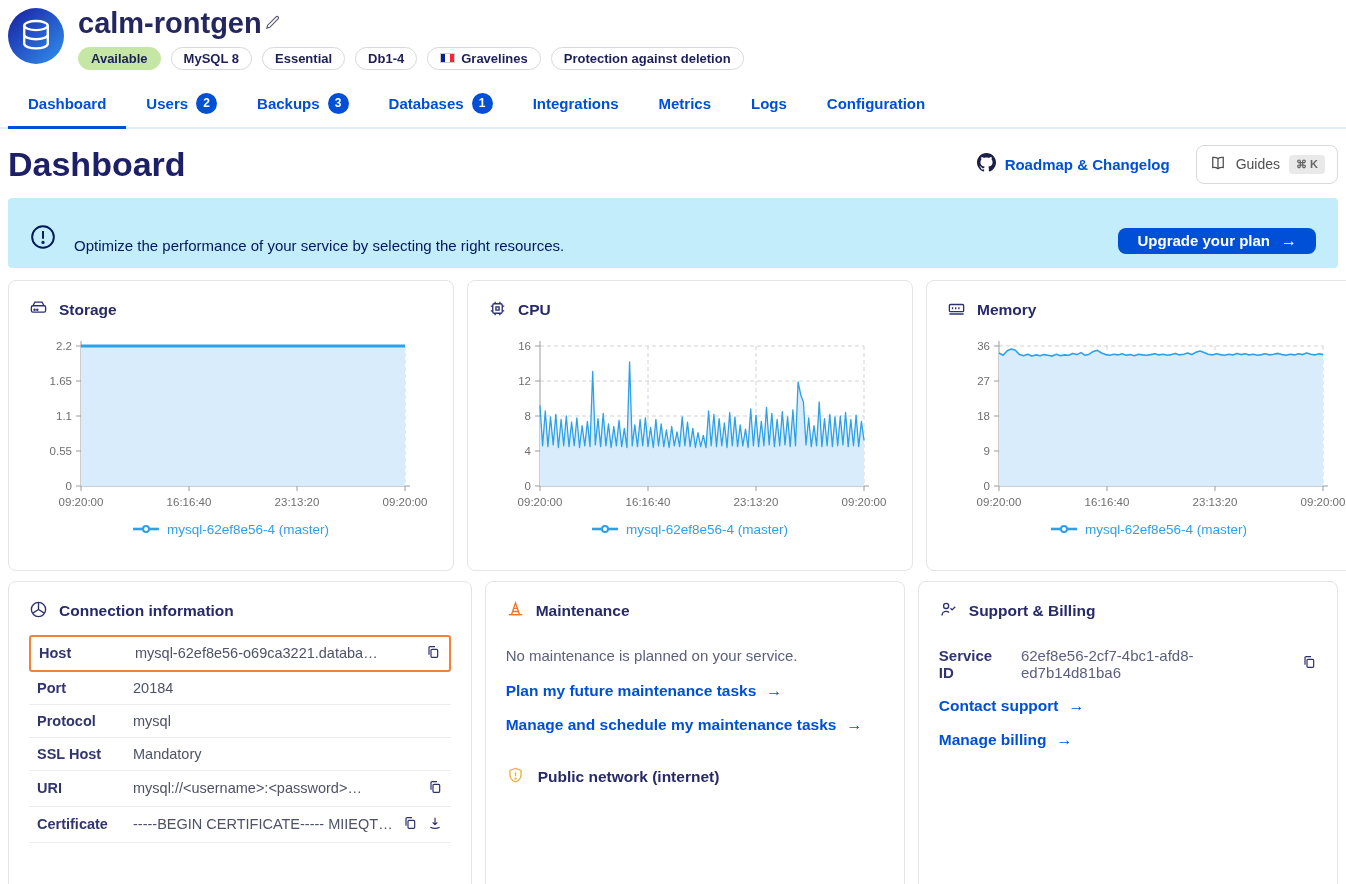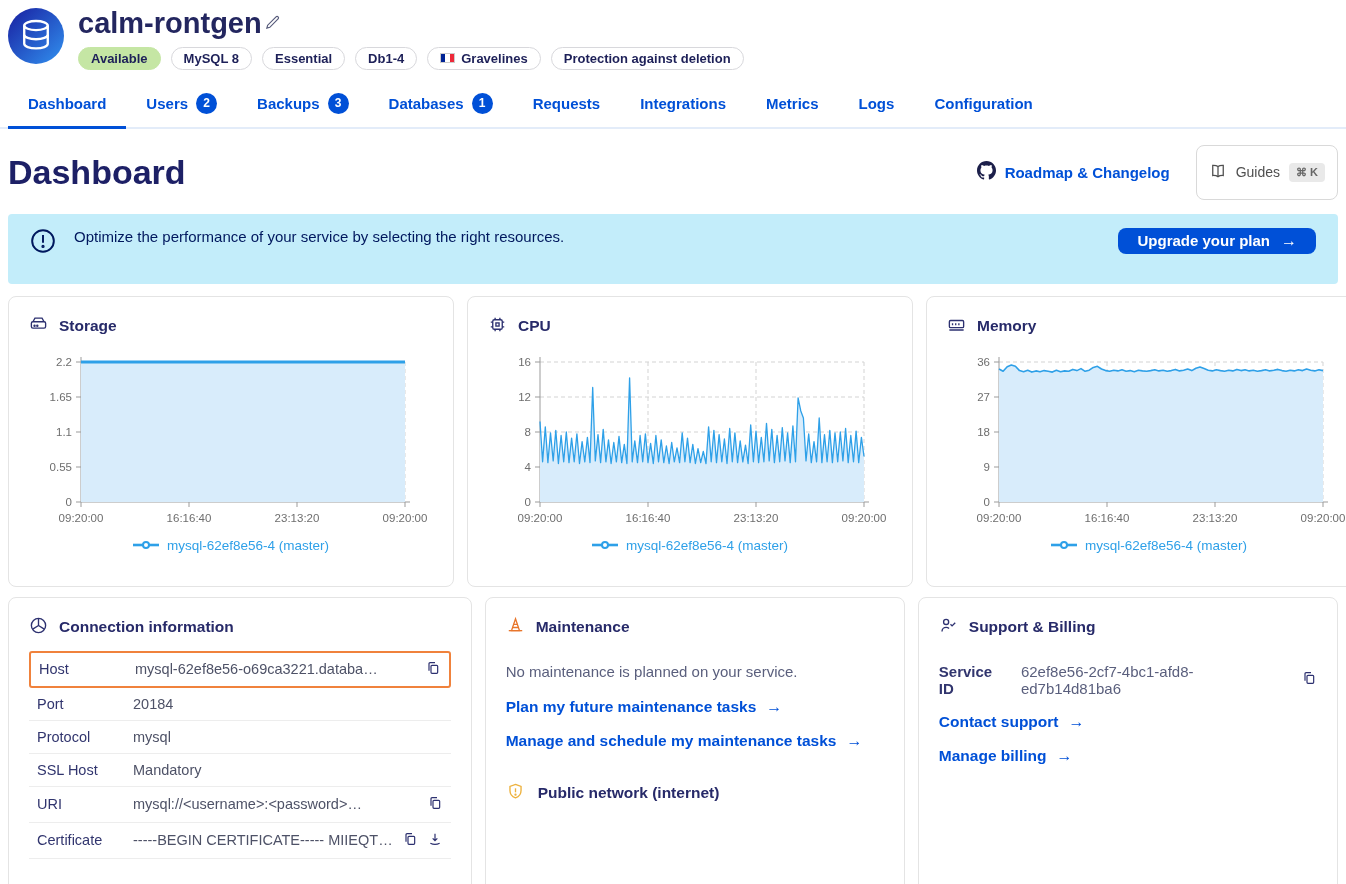--- a/index.html
+++ b/index.html
@@ -26,42 +26,42 @@
   
   .tabs{display:flex;margin-top:12px;border-bottom:2px solid #e3ecf9;padding:0 0 0 8px;}
   .tab{position:relative;padding:11px 20px 13px;color:var(--accent);font-size:15px;font-weight:700;text-decoration:none;display:flex;align-items:center;gap:8px;cursor:pointer;}
   .tab.active::after{content:"";position:absolute;left:0;right:0;bottom:-2px;height:3px;background:var(--accent);}
   .count{display:inline-flex;align-items:center;justify-content:center;min-width:21px;height:21px;border-radius:50%;background:var(--accent);color:#fff;font-size:12px;font-weight:700;}
 
   
   .page-head{display:flex;align-items:center;margin:16px 8px 14px;}
   .page-title{font-size:34px;font-weight:700;color:#1d2066;margin:0;flex:1;}
   .roadmap{display:flex;align-items:center;gap:9px;color:var(--accent);font-weight:700;font-size:15px;text-decoration:none;margin-right:26px;cursor:pointer;}
-  .guides-btn{display:flex;align-items:center;gap:9px;background:#fff;border:1px solid #d9d9d9;border-radius:8px;padding:16px 12px;color:#4f4f4f;font-size:14px;cursor:pointer;font-family:inherit;}
+  .guides-btn{display:flex;align-items:center;gap:9px;background:#fff;border:1px solid #d9d9d9;border-radius:8px;padding:8px 12px;color:#4f4f4f;font-size:14px;cursor:pointer;font-family:inherit;}
   .kbd{background:#e9e9e9;border-radius:4px;padding:3px 7px;font-size:11px;color:#666;font-weight:700;}
 
   
-  .banner{margin:0 8px;background:var(--banner-bg);border-radius:4px;display:flex;align-items:flex-start;gap:18px;padding:14px 22px;min-height:70px;}
+  .banner{margin:0 8px;background:var(--banner-bg);border-radius:4px;display:flex;align-items:flex-end;gap:18px;padding:14px 22px;min-height:70px;}
   .banner-text{color:var(--banner-text);font-size:15px;}
   .upgrade-btn{margin-left:auto;background:var(--accent);border:none;border-radius:8px;color:#fff;font-weight:700;font-size:15px;padding:4px 19px;display:flex;align-items:center;gap:11px;cursor:pointer;font-family:inherit;}
 
   
   .cards{display:grid;grid-template-columns:repeat(3,1fr);gap:13px;margin:12px 8px 4px;}
   .card{border:1px solid #e4e4e4;border-radius:8px;background:#fff;padding:18px 20px;}
   .metric-card{height:291px;}
   .info-card{height:373px;}
   .card-title{display:flex;align-items:center;gap:11px;font-size:15.5px;font-weight:700;color:var(--navy);}
   .chart-wrap{margin-top:14px;}
   .chart-wrap svg{display:block;margin:0 auto;}
   .legend{display:flex;justify-content:center;align-items:center;gap:8px;margin-top:8px;color:var(--chart-line);font-size:13.5px;cursor:pointer;}
 
   
   .conn-rows{margin-top:12px;}
   .conn-row{display:flex;align-items:center;padding:8px 8px;border-bottom:1px solid #ededed;font-size:14.5px;}
-  .conn-row .lbl{width:96px;flex-shrink:0;font-weight:400;color:var(--label);}
+  .conn-row .lbl{width:96px;flex-shrink:0;font-weight:700;color:var(--label);}
   .conn-row .val{flex:1;color:var(--value);white-space:nowrap;overflow:hidden;text-overflow:ellipsis;}
   .conn-row.highlight{border:2px solid var(--highlight);border-radius:3px;padding:7px 8px;}
   .icon-btn{background:none;border:none;padding:0;margin-left:9px;cursor:pointer;color:#2d3170;display:flex;align-items:center;}
 
   
   .card-text{color:var(--muted);font-size:15px;margin:24px 0 18px;}
   .card-link{display:flex;align-items:center;gap:10px;color:var(--accent);font-weight:700;font-size:15.5px;text-decoration:none;margin:16px 0;cursor:pointer;}
   .arrow{font-size:16px;font-weight:700;}
   .network-row{display:flex;align-items:center;gap:13px;margin-top:32px;font-weight:700;color:var(--navy);font-size:15.5px;}
   .svc-id-row{display:flex;align-items:center;margin:24px 0 6px;font-size:15px;}
@@ -112,23 +112,20 @@
       <span>Users</span>
       <span class="count">2</span>
     </a>
   <a class="tab">
       <span>Backups</span>
       <span class="count">3</span>
     </a>
   <a class="tab">
       <span>Databases</span>
       <span class="count">1</span>
-    </a>
-  <a class="tab">
-      <span>Requests</span>
     </a>
   <a class="tab">
       <span>Integrations</span>
     </a>
   <a class="tab">
       <span>Metrics</span>
     </a>
   <a class="tab">
       <span>Logs</span>
     </a>

